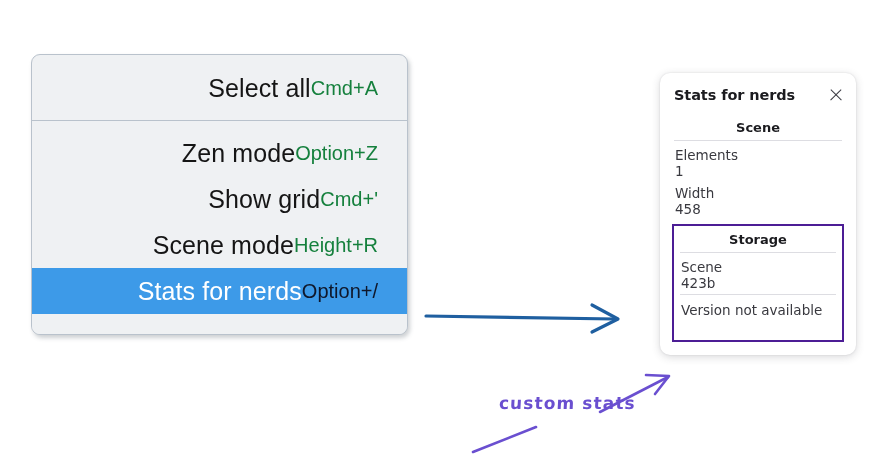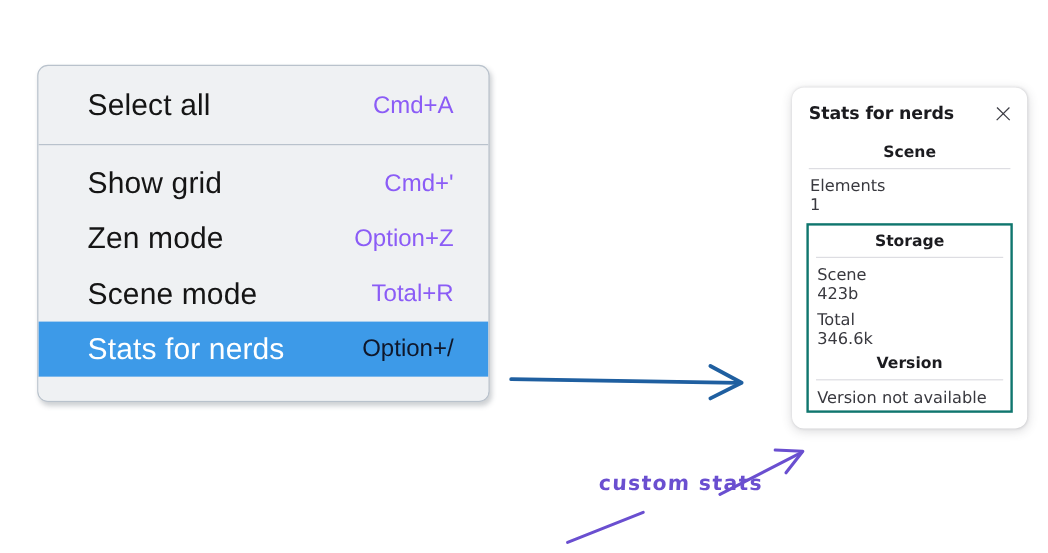--- a/index.html
+++ b/index.html
@@ -38,35 +38,35 @@
   .menu-section.first { padding: 10px 0 9px 0; }
   .menu-section.second { padding: 9px 0 0 0; }
   .menu-divider {
     height: 1px;
     background: #b9c2cc;
     width: 100%;
   }
   .menu-item {
     display: flex;
     align-items: center;
-    justify-content: space-between;
+    justify-content: flex-end;
     height: 46px;
     padding: 0 29px 0 41px;
     box-sizing: border-box;
     cursor: default;
   }
   .menu-item .label {
     font-size: 25px;
     color: #151515;
     letter-spacing: 0.1px;
     white-space: nowrap;
   }
   .menu-item .shortcut {
     font-size: 20px;
-    color: #8b5cf6;
+    color: #15803d;
     white-space: nowrap;
   }
   .menu-item.selected {
     background: #3d9ae8;
   }
   .menu-item.selected .label { color: #ffffff; }
   .menu-item.selected .shortcut { color: #0f172a; }
   .menu-footer {
     height: 20px;
     background: #eff1f3;
@@ -135,22 +135,22 @@
     justify-content: center;
     align-items: baseline;
     font-size: 13.5px;
     color: #39393f;
     padding: 3px 3px 3px 3px;
     flex-direction: column;
   }
   .stat-row .val { color: #39393f; }
 
   .boxed {
-    border: 2px solid #0f766e;
-    padding: 3px 4px 0 4px;
+    border: 2px solid #4c1d95;
+    padding: 3px 4px 20px 4px;
     margin: 4px 0 0 0;
     box-sizing: border-box;
   }
   .boxed .section-head:first-child { padding-top: 3px; }
   .version-line {
     font-size: 13.5px;
     color: #39393f;
     padding: 4px 3px 2px 3px;
     white-space: nowrap;
   }
@@ -185,30 +185,30 @@
       <div class="menu-item">
         <span class="label">Select all</span>
         <span class="shortcut">Cmd+A</span>
       </div>
     </div>
 
     <div class="menu-divider"></div>
 
     <div class="menu-section second">
       <div class="menu-item">
+        <span class="label">Zen mode</span>
+        <span class="shortcut">Option+Z</span>
+      </div>
+      <div class="menu-item">
         <span class="label">Show grid</span>
         <span class="shortcut">Cmd+'</span>
       </div>
       <div class="menu-item">
-        <span class="label">Zen mode</span>
-        <span class="shortcut">Option+Z</span>
-      </div>
-      <div class="menu-item">
         <span class="label">Scene mode</span>
-        <span class="shortcut">Total+R</span>
+        <span class="shortcut">Height+R</span>
       </div>
       <div class="menu-item selected">
         <span class="label">Stats for nerds</span>
         <span class="shortcut">Option+/</span>
       </div>
     </div>
 
     <div class="menu-footer"></div>
   </div>
 
@@ -219,35 +219,34 @@
       <span class="close-icon"></span>
     </div>
 
     <div>
       <div class="section-head">Scene</div>
       <div class="hrule"></div>
       <div class="stat-row">
         <span class="lbl">Elements</span>
         <span class="val">1</span>
       </div>
+      <div class="stat-row">
+        <span class="lbl">Width</span>
+        <span class="val">458</span>
+      </div>
     </div>
 
     <div class="boxed">
       <div class="section-head">Storage</div>
       <div class="hrule"></div>
       <div class="stat-row">
         <span class="lbl">Scene</span>
         <span class="val">423b</span>
       </div>
-      <div class="stat-row">
-        <span class="lbl">Total</span>
-        <span class="val">346.6k</span>
-      </div>
-
-      <div class="section-head">Version</div>
+
       <div class="hrule"></div>
       <div class="version-line">Version not available</div>
     </div>
   </div>
 
   <svg class="annot-svg" width="873" height="461" viewBox="0 0 873 461">
 
     <g>
       <path d="M426 316 L615 319" stroke="#1f5fa0" stroke-width="3.2" fill="none" stroke-linecap="round"></path>
       <path d="M592 305 L618 319 L592 332" stroke="#1f5fa0" stroke-width="3.2" fill="none" stroke-linecap="round" stroke-linejoin="round"></path>

